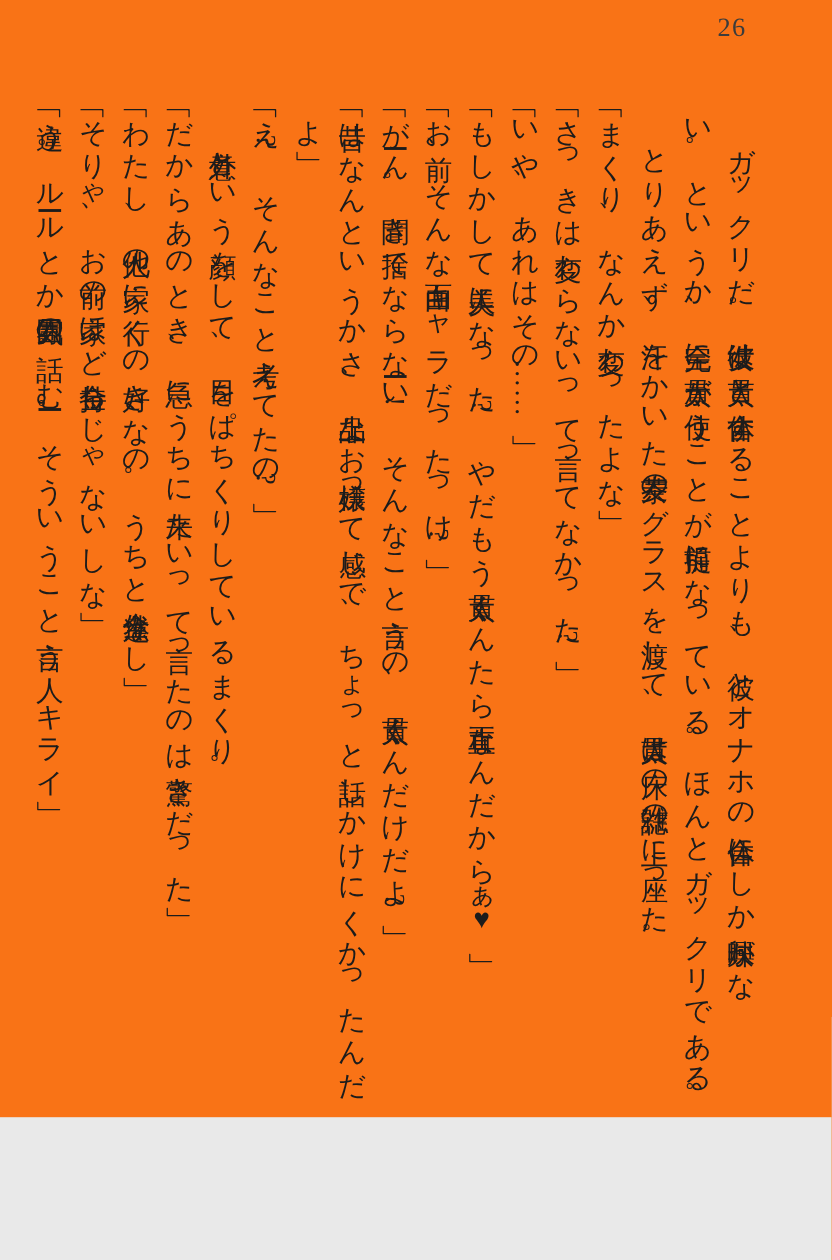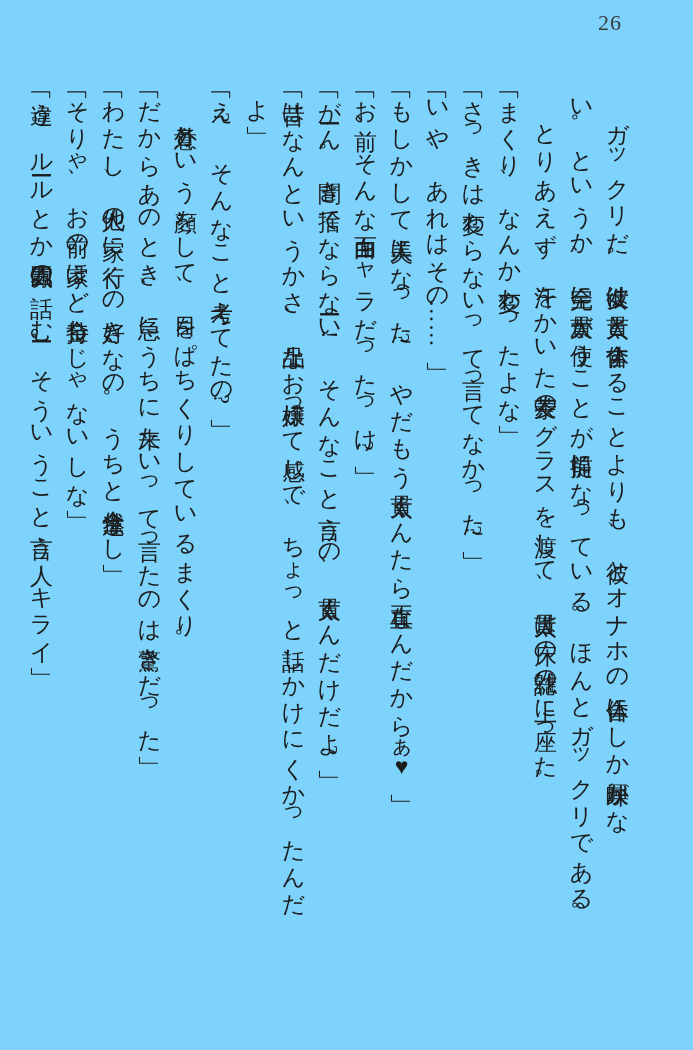--- a/index.html
+++ b/index.html
@@ -6,23 +6,23 @@
     margin: 0;
     padding: 0;
   }
   body {
     background: #e9e9e9;
     font-family: "Liberation Serif", "DejaVu Serif", serif;
   }
   .page {
     position: relative;
     width: 693px;
-    height: 1050px;
+    height: 931px;
     margin: 0 auto;
-    background: #7dd3fc;
+    background: #f97316;
     color: #1e1e1e;
     overflow: hidden;
   }
   .page-number {
     position: absolute;
     top: 10px;
     right: 71px;
     font-size: 22px;
     color: #3c3c3c;
     letter-spacing: 1px;

